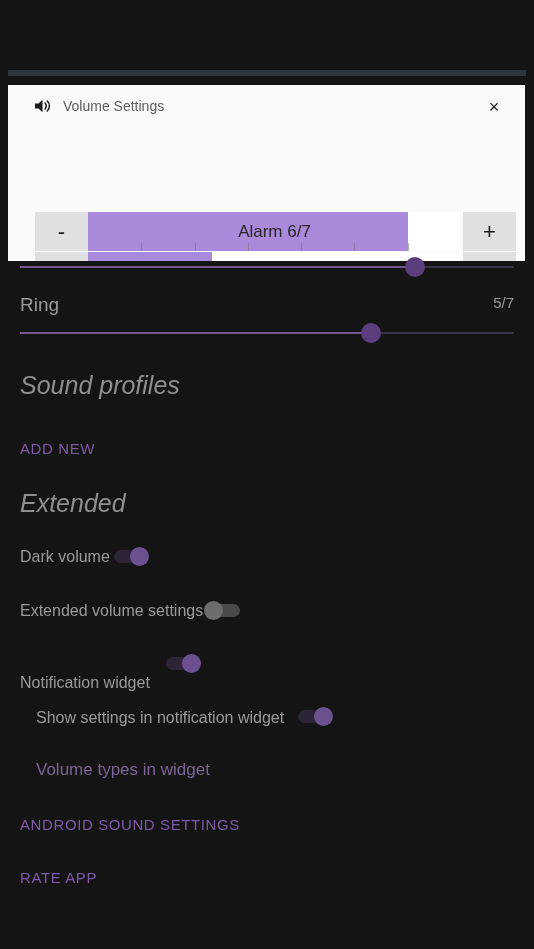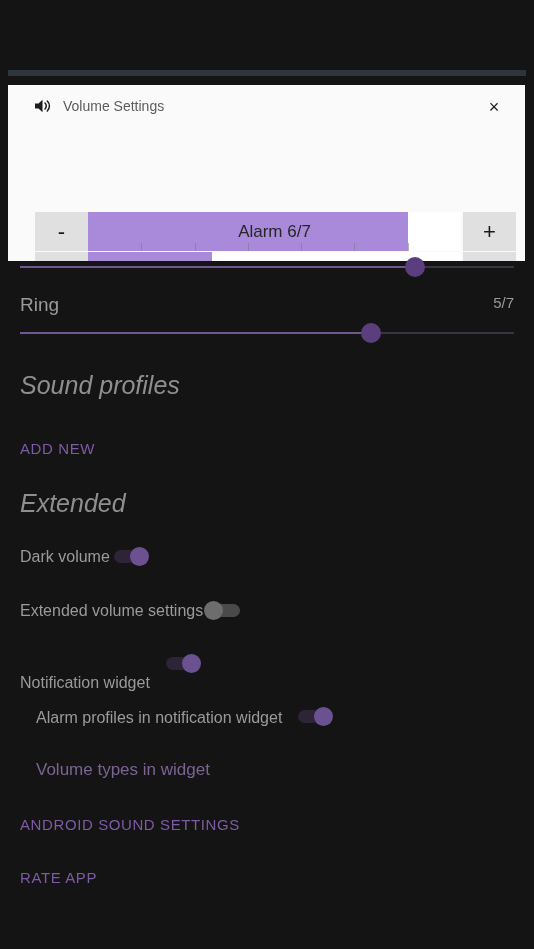--- a/index.html
+++ b/index.html
@@ -241,21 +241,21 @@
       <div class="trk"></div>
       <div class="thb"></div>
     </div>
 
     <div class="setting-label" style="left:20px; top:413px;">Notification widget</div>
     <div class="toggle on" style="left:164px; top:391px;">
       <div class="trk"></div>
       <div class="thb"></div>
     </div>
 
-    <div class="setting-label" style="left:36px; top:448px;">Alarm profiles in notification widget</div>
+    <div class="setting-label" style="left:36px; top:448px;">Show settings in notification widget</div>
     <div class="toggle on" style="left:296px; top:444px;">
       <div class="trk"></div>
       <div class="thb"></div>
     </div>
 
     <div class="sub-link" style="top:499px;">Volume types in widget</div>
     <div class="link-btn" style="top:555px;">ANDROID SOUND SETTINGS</div>
     <div class="link-btn" style="top:608px;">RATE APP</div>
   </div>
 </div>

